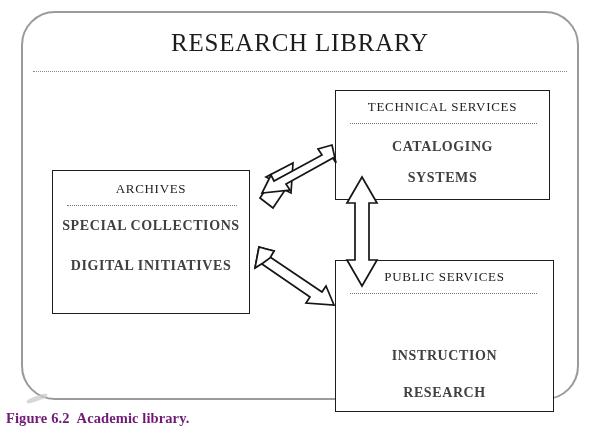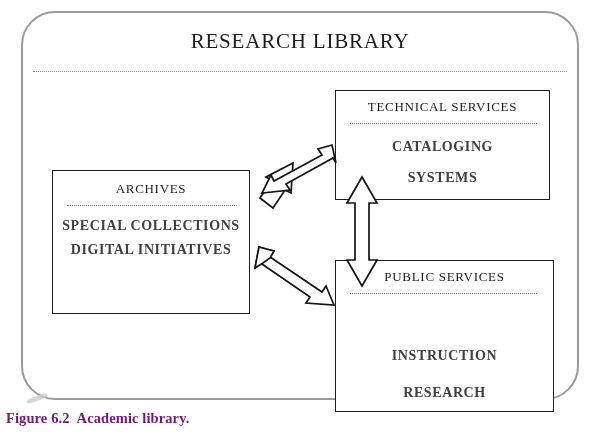--- a/index.html
+++ b/index.html
@@ -37,21 +37,21 @@
     background: transparent;
   }
 
   
   .org-title {
     position: absolute;
     left: 21px;
     top: 29px;
     width: 558px;
     text-align: center;
-    font-size: 21px;
+    font-size: 25px;
     letter-spacing: 0.8px;
     color: #1c1c1c;
     font-weight: 400;
     white-space: nowrap;
   }
 
   .org-title-rule {
     position: absolute;
     left: 33px;
     top: 71px;
@@ -99,21 +99,21 @@
   }
 
   
   #unit-archives      { left: 52px;  top: 170px; width: 198px; height: 144px; }
   #unit-technical     { left: 335px; top: 90px;  width: 215px; height: 110px; }
   #unit-public        { left: 335px; top: 236px; width: 219px; height: 152px; margin-top: 24px; }
 
   #unit-archives  .unit-title { top: 10px; }
   #unit-archives  .unit-rule  { left: 14px; top: 34px; width: 170px; }
   #unit-archives  .item-0     { top: 47px; }
-  #unit-archives  .item-1     { top: 71px; }
+  #unit-archives  .item-1     { top: 87px; }
 
   #unit-technical .unit-title { top: 8px; }
   #unit-technical .unit-rule  { left: 14px; top: 32px; width: 187px; }
   #unit-technical .item-0     { top: 48px; }
   #unit-technical .item-1     { top: 79px; }
 
   #unit-public    .unit-title { top: 8px; }
   #unit-public    .unit-rule  { left: 14px; top: 32px; width: 187px; }
   #unit-public    .item-0     { top: 50px; }
   #unit-public    .item-1     { top: 87px; }

